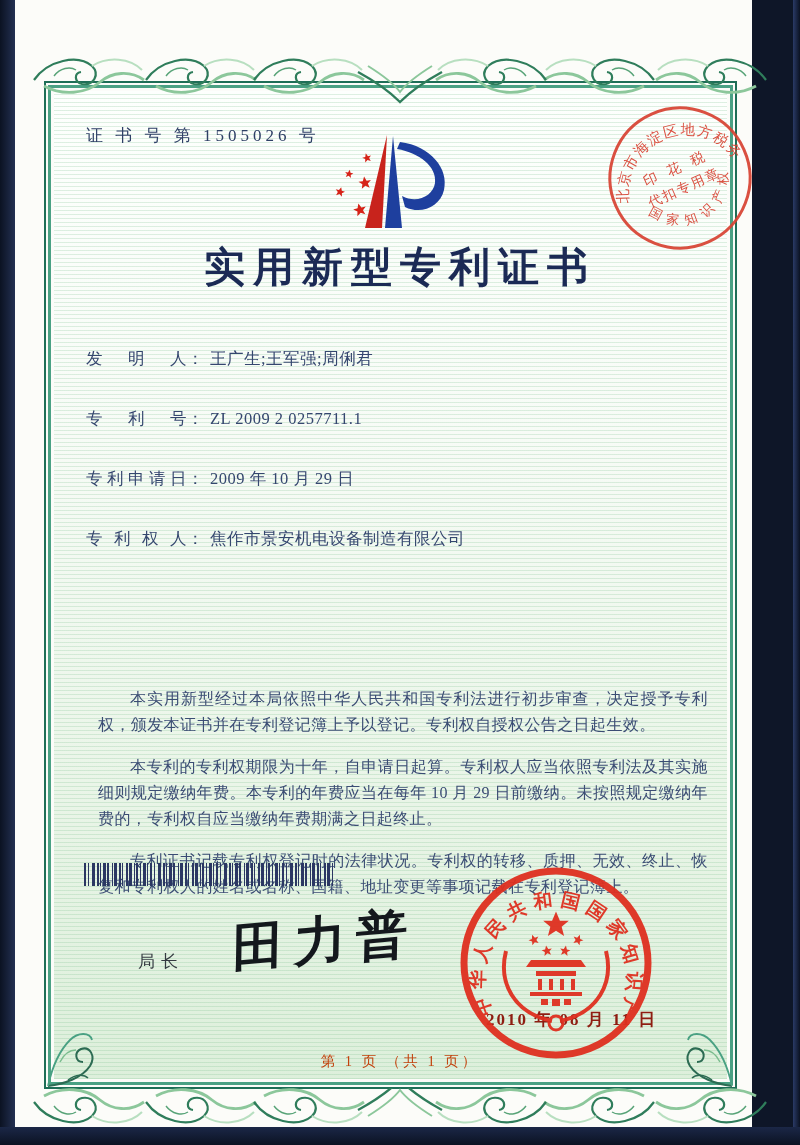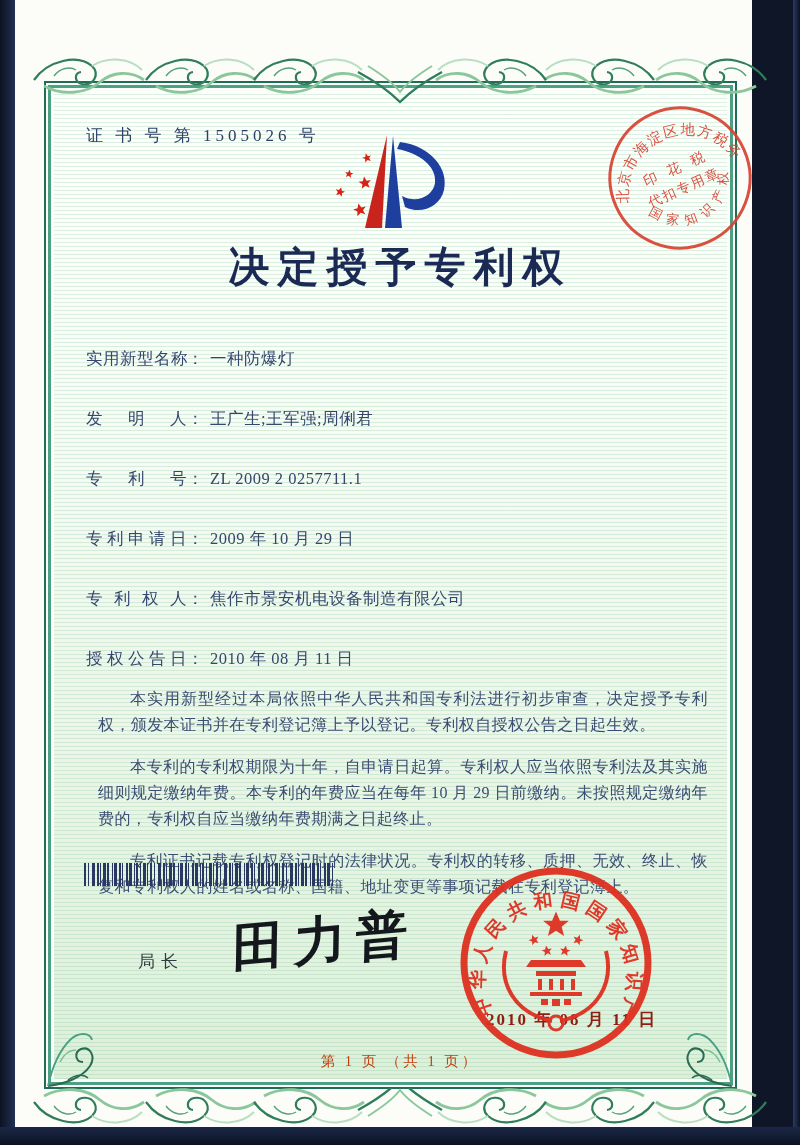--- a/index.html
+++ b/index.html
@@ -135,40 +135,34 @@
         <textPath href="#taxTop" startOffset="4">北京市海淀区地方税务局</textPath>
       </text>
       <text font-size="13" fill="#d84232" letter-spacing="7">
         <textPath href="#taxBot" startOffset="8">国家知识产权局</textPath>
       </text>
       <text x="80" y="74" text-anchor="middle" font-size="14" fill="#d84232" letter-spacing="4">印 花 税</text>
       <text x="80" y="95" text-anchor="middle" font-size="13.5" fill="#d84232" letter-spacing="2">代扣专用章</text>
     </g>
   </svg>
 
-  <div class="title">决定授予专利权</div>
+  <div class="title">实用新型专利证书</div>
 
   <div class="fields">
     <div class="frow">
-      <span class="flabel">实用新型名称</span><span class="fcolon">：</span><span>一种防爆灯</span>
-    </div>
-    <div class="frow">
       <span class="flabel">发明人</span><span class="fcolon">：</span><span>王广生;王军强;周俐君</span>
     </div>
     <div class="frow">
       <span class="flabel">专利号</span><span class="fcolon">：</span><span>ZL 2009 2 0257711.1</span>
     </div>
     <div class="frow">
       <span class="flabel">专利申请日</span><span class="fcolon">：</span><span>2009 年 10 月 29 日</span>
     </div>
     <div class="frow">
       <span class="flabel">专利权人</span><span class="fcolon">：</span><span>焦作市景安机电设备制造有限公司</span>
-    </div>
-    <div class="frow">
-      <span class="flabel">授权公告日</span><span class="fcolon">：</span><span>2010 年 08 月 11 日</span>
     </div>
   </div>
 
   <div class="paras">
     <p>本实用新型经过本局依照中华人民共和国专利法进行初步审查，决定授予专利权，颁发本证书并在专利登记簿上予以登记。专利权自授权公告之日起生效。</p>
     <p>本专利的专利权期限为十年，自申请日起算。专利权人应当依照专利法及其实施细则规定缴纳年费。本专利的年费应当在每年 10 月 29 日前缴纳。未按照规定缴纳年费的，专利权自应当缴纳年费期满之日起终止。</p>
     <p>专利证书记载专利权登记时的法律状况。专利权的转移、质押、无效、终止、恢复和专利权人的姓名或名称、国籍、地址变更等事项记载在专利登记簿上。</p>
   </div>
 
   <svg class="barcode" width="250" height="23" viewBox="0 0 250 23">

